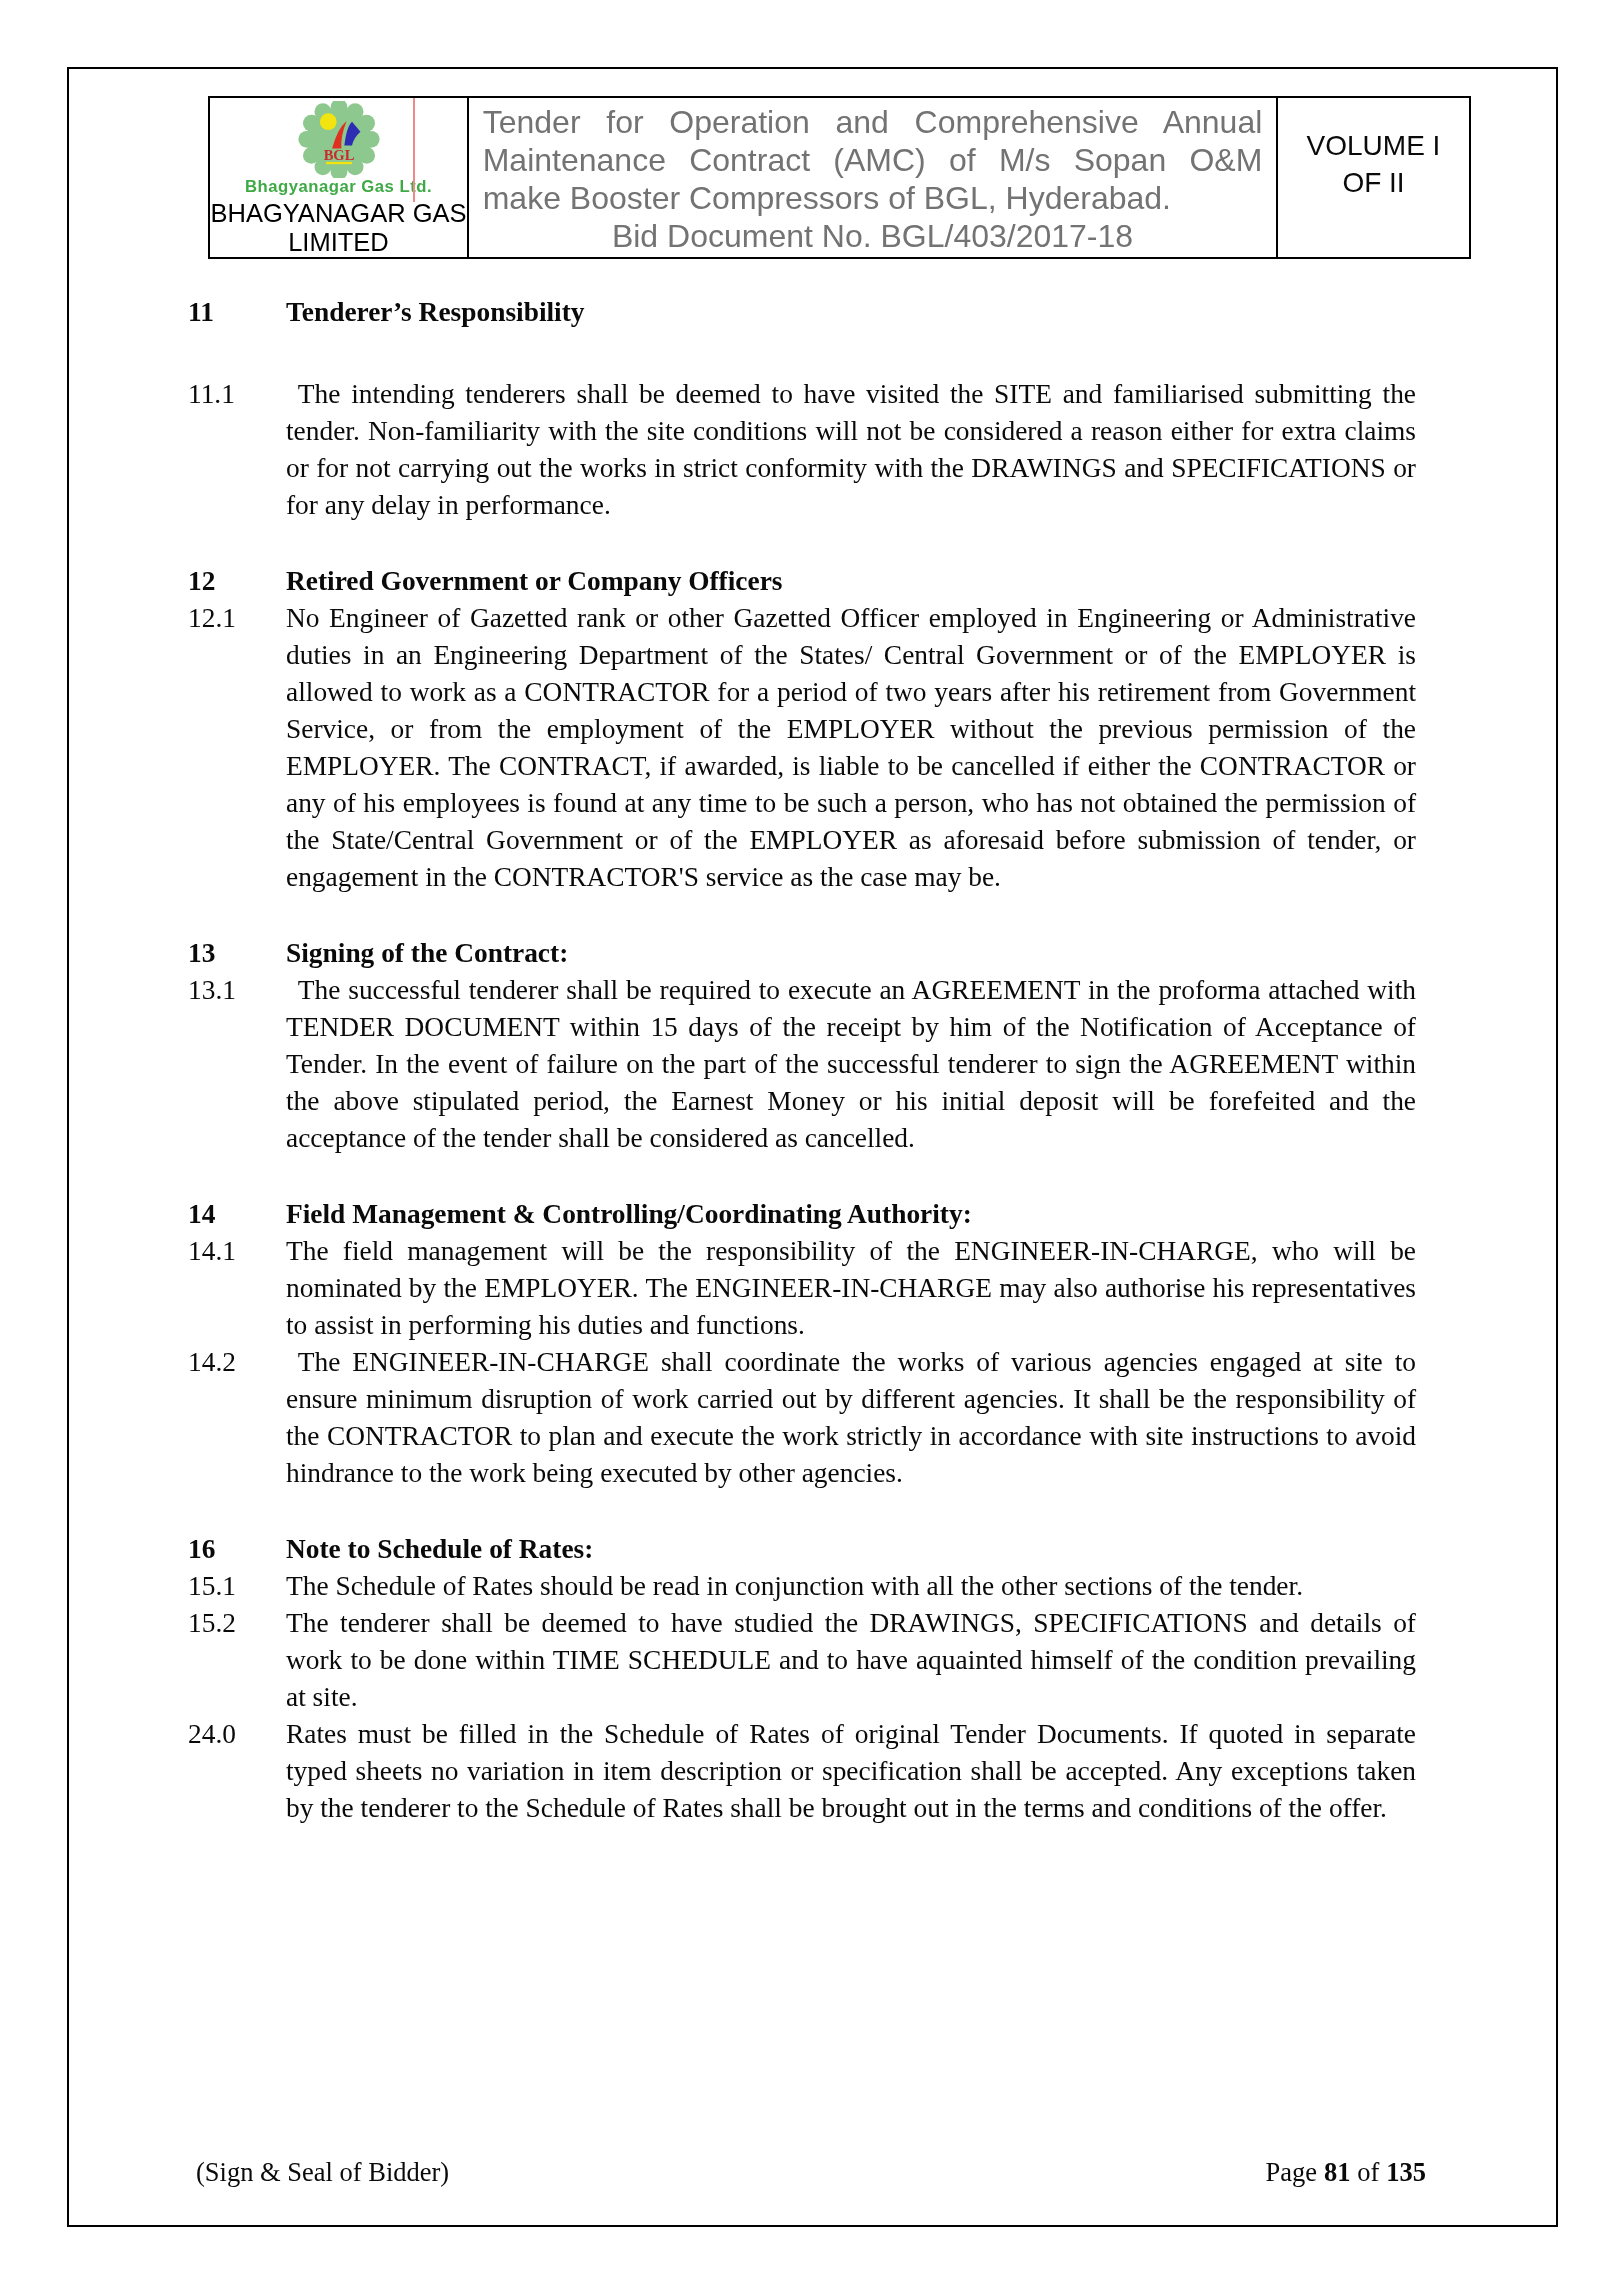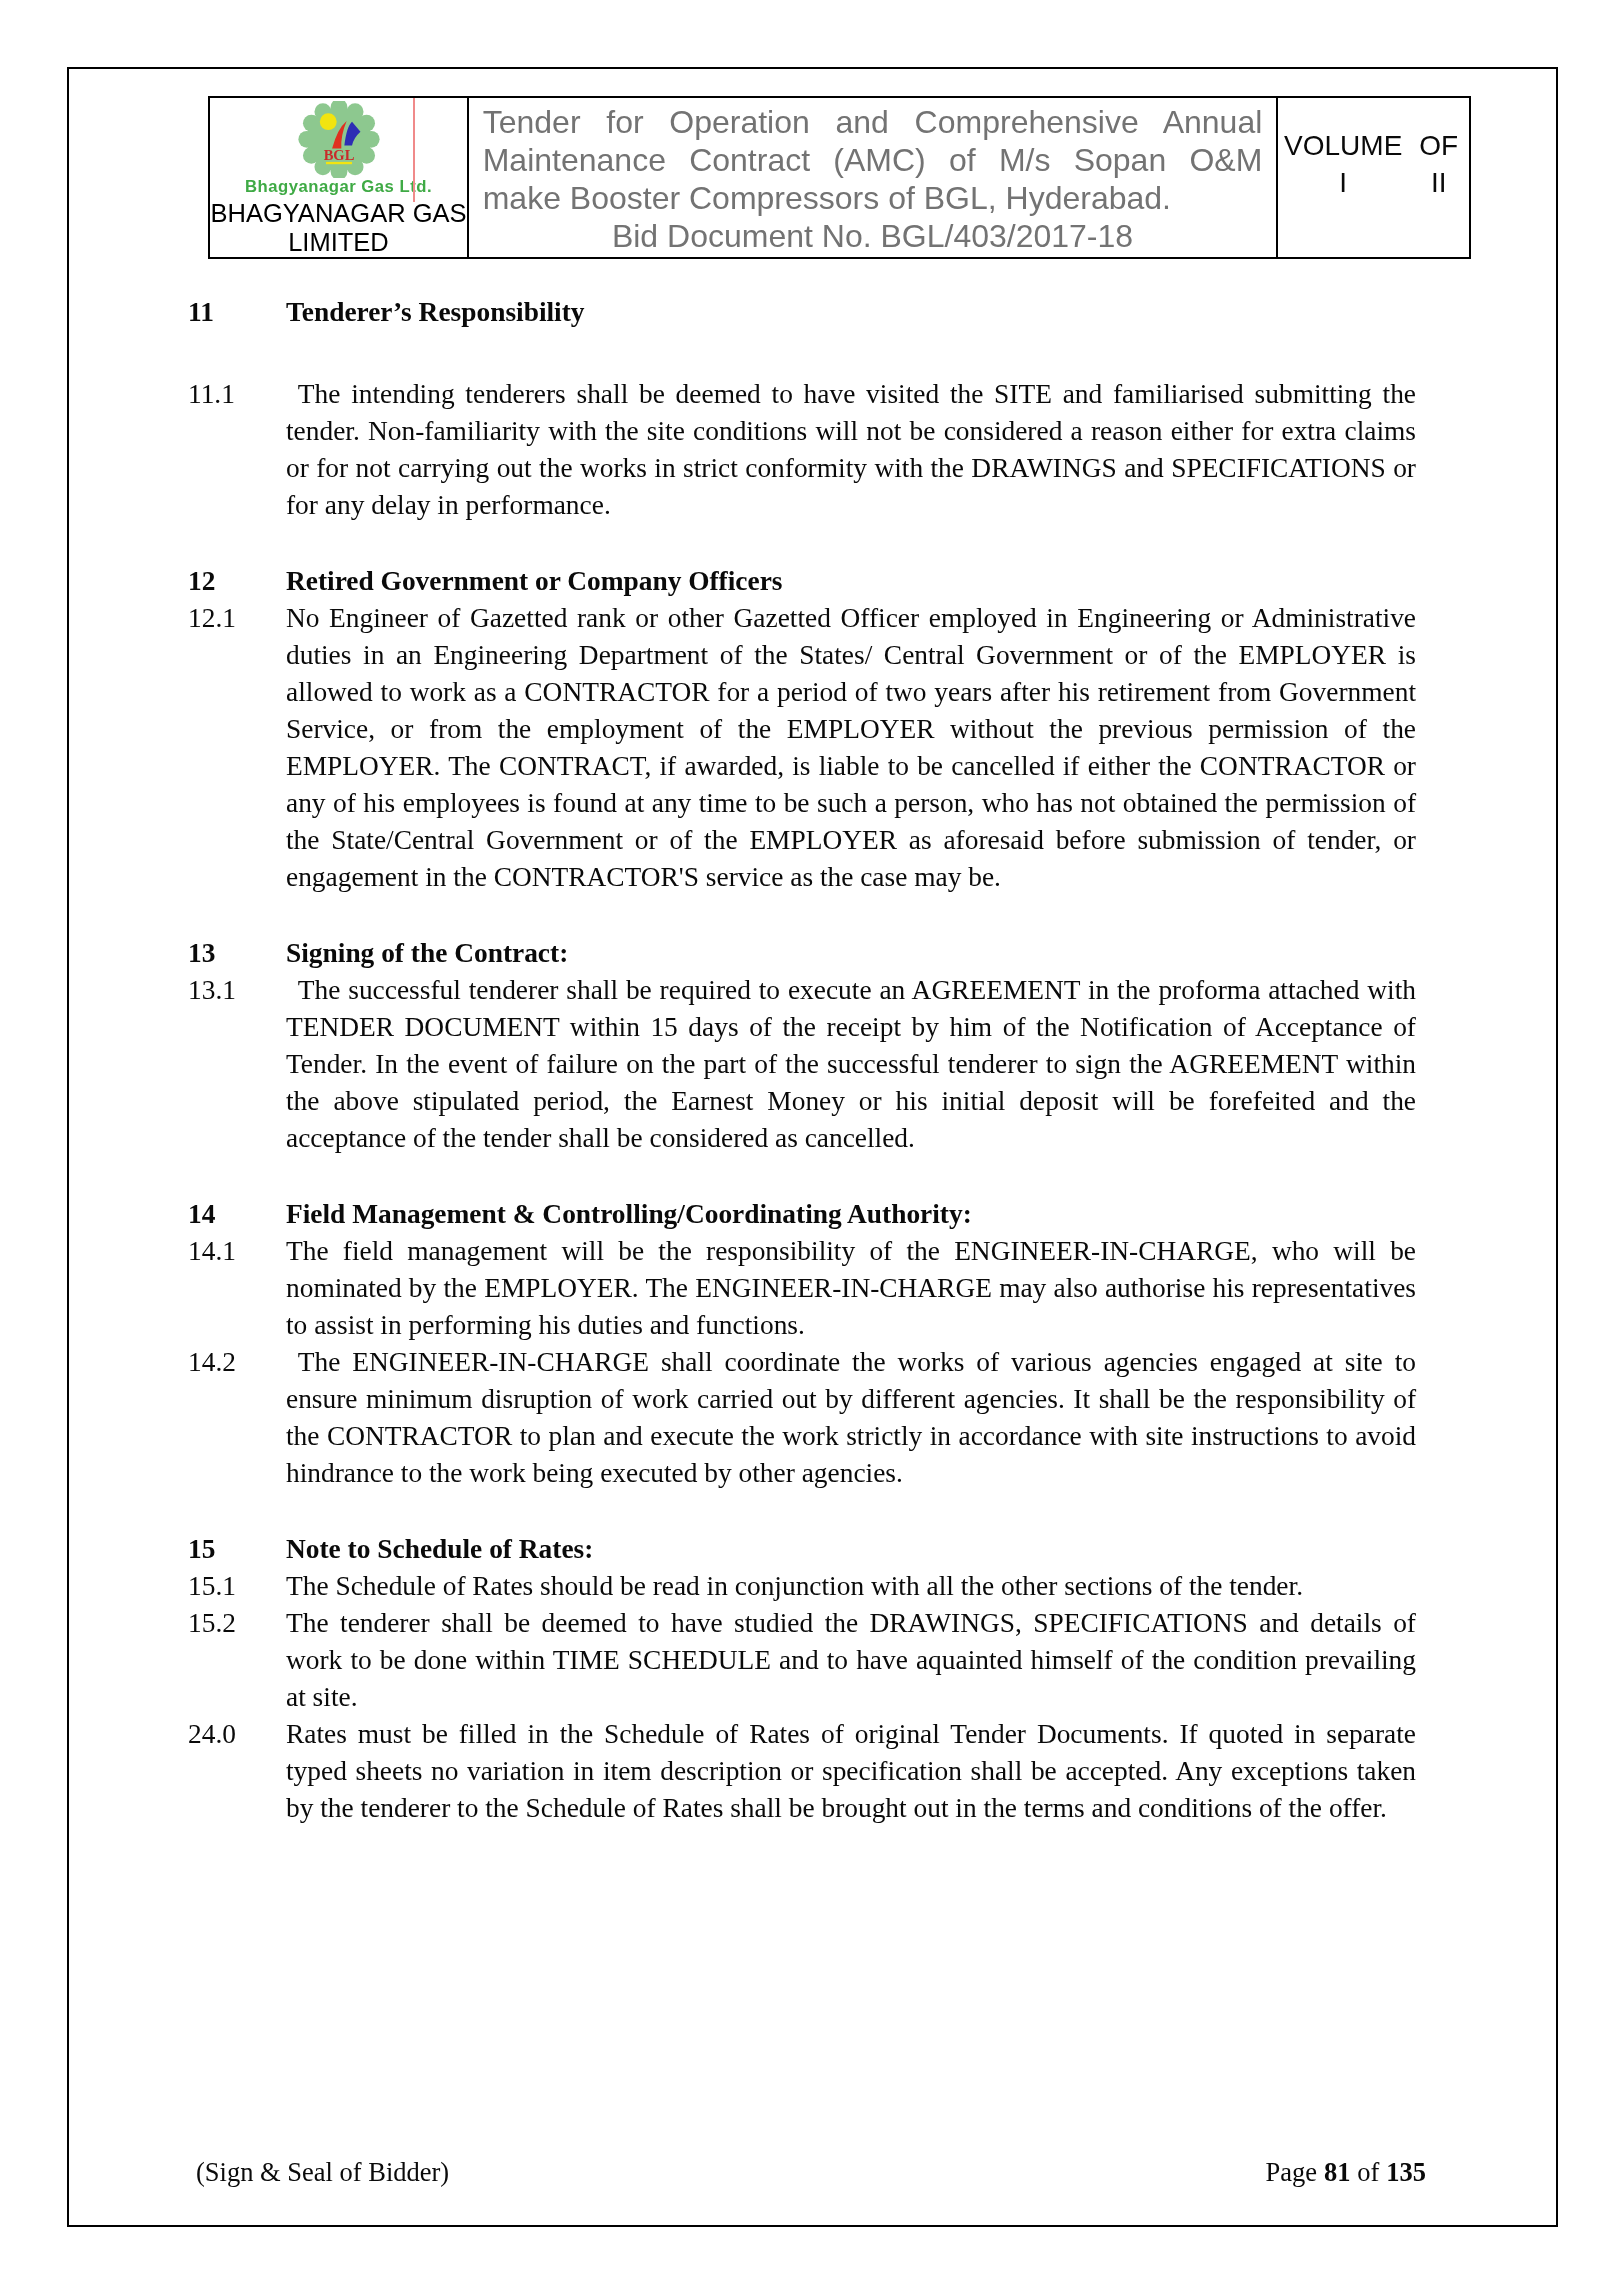--- a/index.html
+++ b/index.html
@@ -59,21 +59,21 @@
     border-right: 2px solid #000000;
     padding: 4.9px 13.7px 0 13.7px;
     font-size: 32px; line-height: 38px;
     color: #737373;
   }
   .title-line.j { text-align: justify; text-align-last: justify; }
   .title-line.l { text-align: left; }
   .title-line.c { text-align: center; }
   .volume-cell {
     width: 191px; flex: 0 0 191px;
-    display: flex; flex-direction: row;
+    display: flex; flex-direction: column;
     align-items: center; justify-content: center;
     padding-bottom: 27.4px;
     font-size: 28px; line-height: 37px;
     text-align: center;
   }
 
   
   .content {
     position: absolute;
     left: 188px; top: 294px; width: 1228px; 
@@ -196,21 +196,21 @@
         <div class="txt">The field management will be the responsibility of the ENGINEER-IN-CHARGE, who will be nominated by the EMPLOYER. The ENGINEER-IN-CHARGE may also authorise his representatives to assist in performing his duties and functions.</div>
       </div>
       <div class="row para ti">
         <div class="num">14.2</div>
         <div class="txt">The ENGINEER-IN-CHARGE shall coordinate the works of various agencies engaged at site to ensure minimum disruption of work carried out by different agencies. It shall be the responsibility of the CONTRACTOR to plan and execute the work strictly in accordance with site instructions to avoid hindrance to the work being executed by other agencies.</div>
       </div>
     </div>
 
     <div class="section">
       <div class="row heading">
-        <div class="num">15</div>
+        <div class="num">16</div>
         <div class="txt">Note to Schedule of Rates:</div>
       </div>
       <div class="row para">
         <div class="num">15.1</div>
         <div class="txt">The Schedule of Rates should be read in conjunction with all the other sections of the tender.</div>
       </div>
       <div class="row para">
         <div class="num">15.2</div>
         <div class="txt">The tenderer shall be deemed to have studied the DRAWINGS, SPECIFICATIONS and details of work to be done within TIME SCHEDULE and to have aquainted himself of the condition prevailing at site.</div>
       </div>

